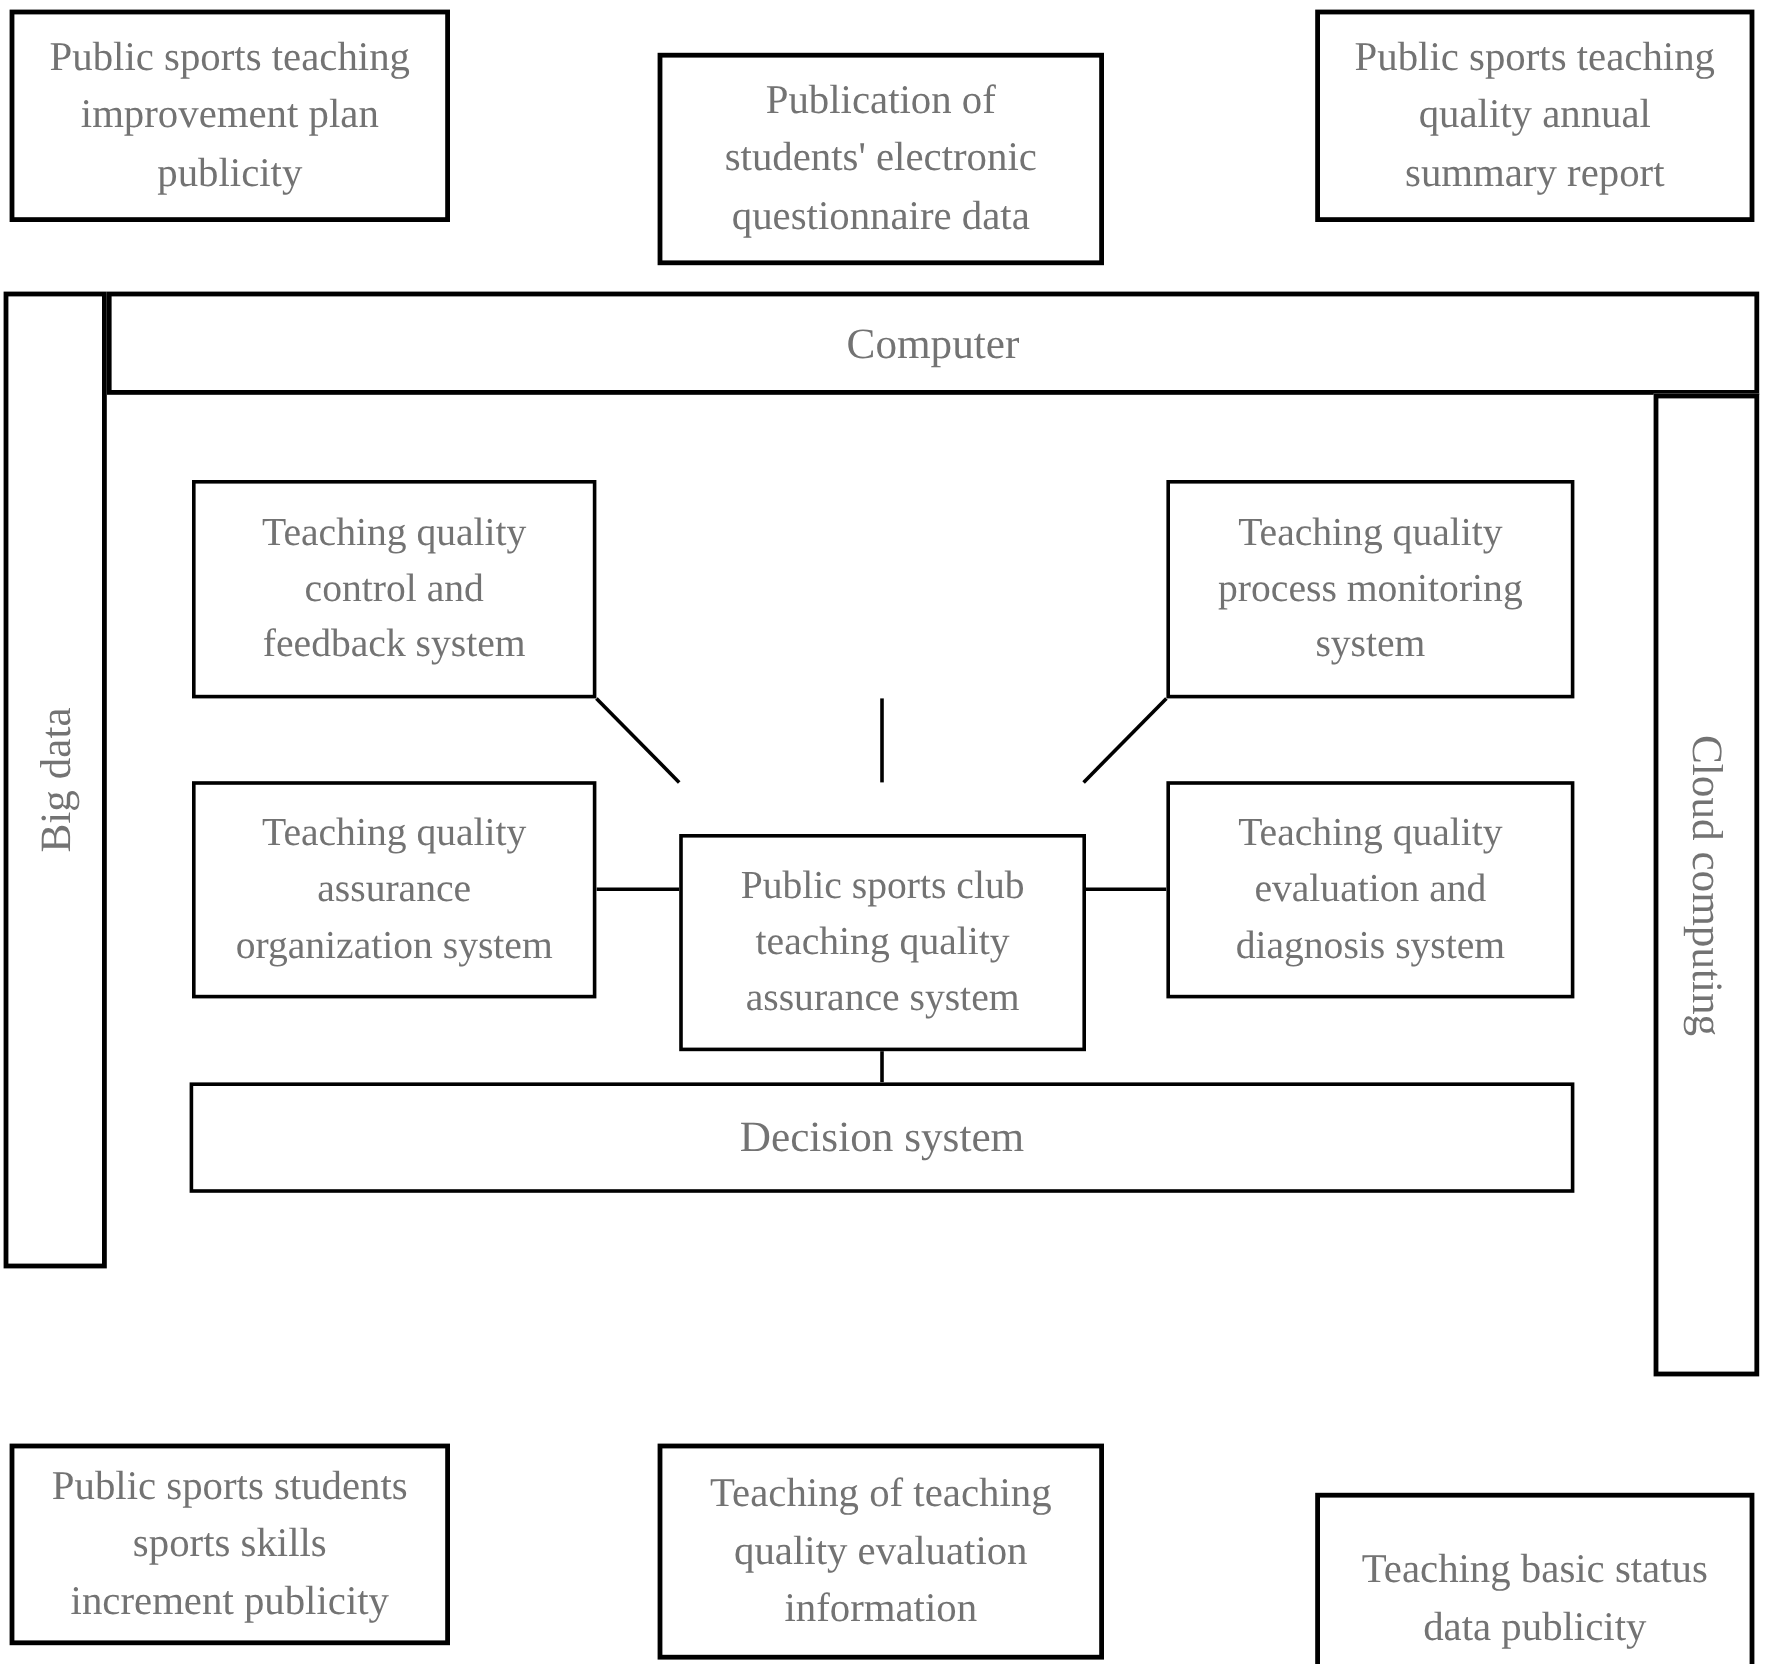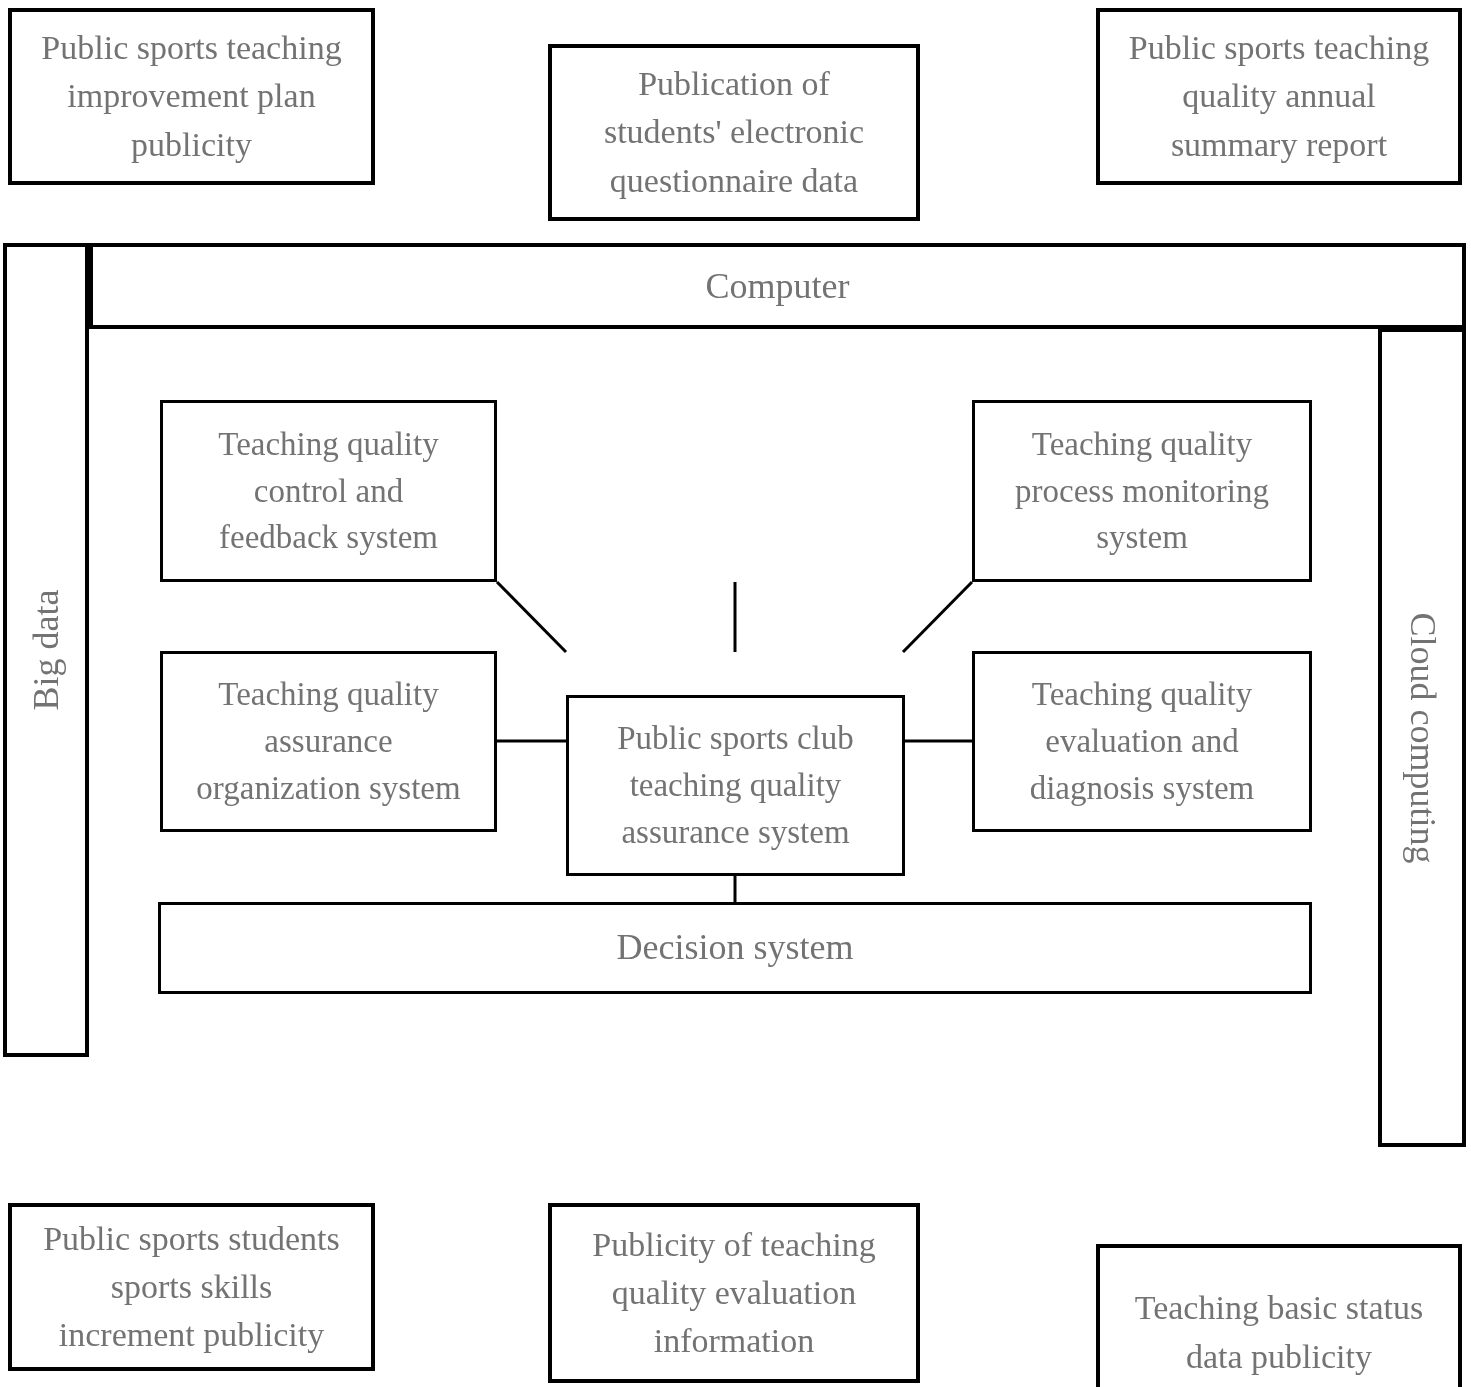--- a/index.html
+++ b/index.html
@@ -115,19 +115,19 @@
 assurance system</div>
   <div class="box sysbox" style="left:972px; top:651px; width:340px; height:181px;">Teaching quality
 evaluation and
 diagnosis system</div>
 
   <div class="box sysbox" style="left:158px; top:902px; width:1154px; height:92px; font-size:36px;">Decision system</div>
 
   <div class="box" style="left:8px; top:1203px; width:367px; height:168px;">Public sports students
 sports skills
 increment publicity</div>
-  <div class="box" style="left:548px; top:1203px; width:372px; height:180px;">Publicity of teaching
+  <div class="box" style="left:548px; top:1203px; width:372px; height:180px;">Teaching of teaching
 quality evaluation
 information</div>
   <div class="box" style="left:1096px; top:1203px; width:366px; height:177px;margin-top:41px;">Teaching basic status
 data publicity</div>
 
 </div>
 
 </body></html>

